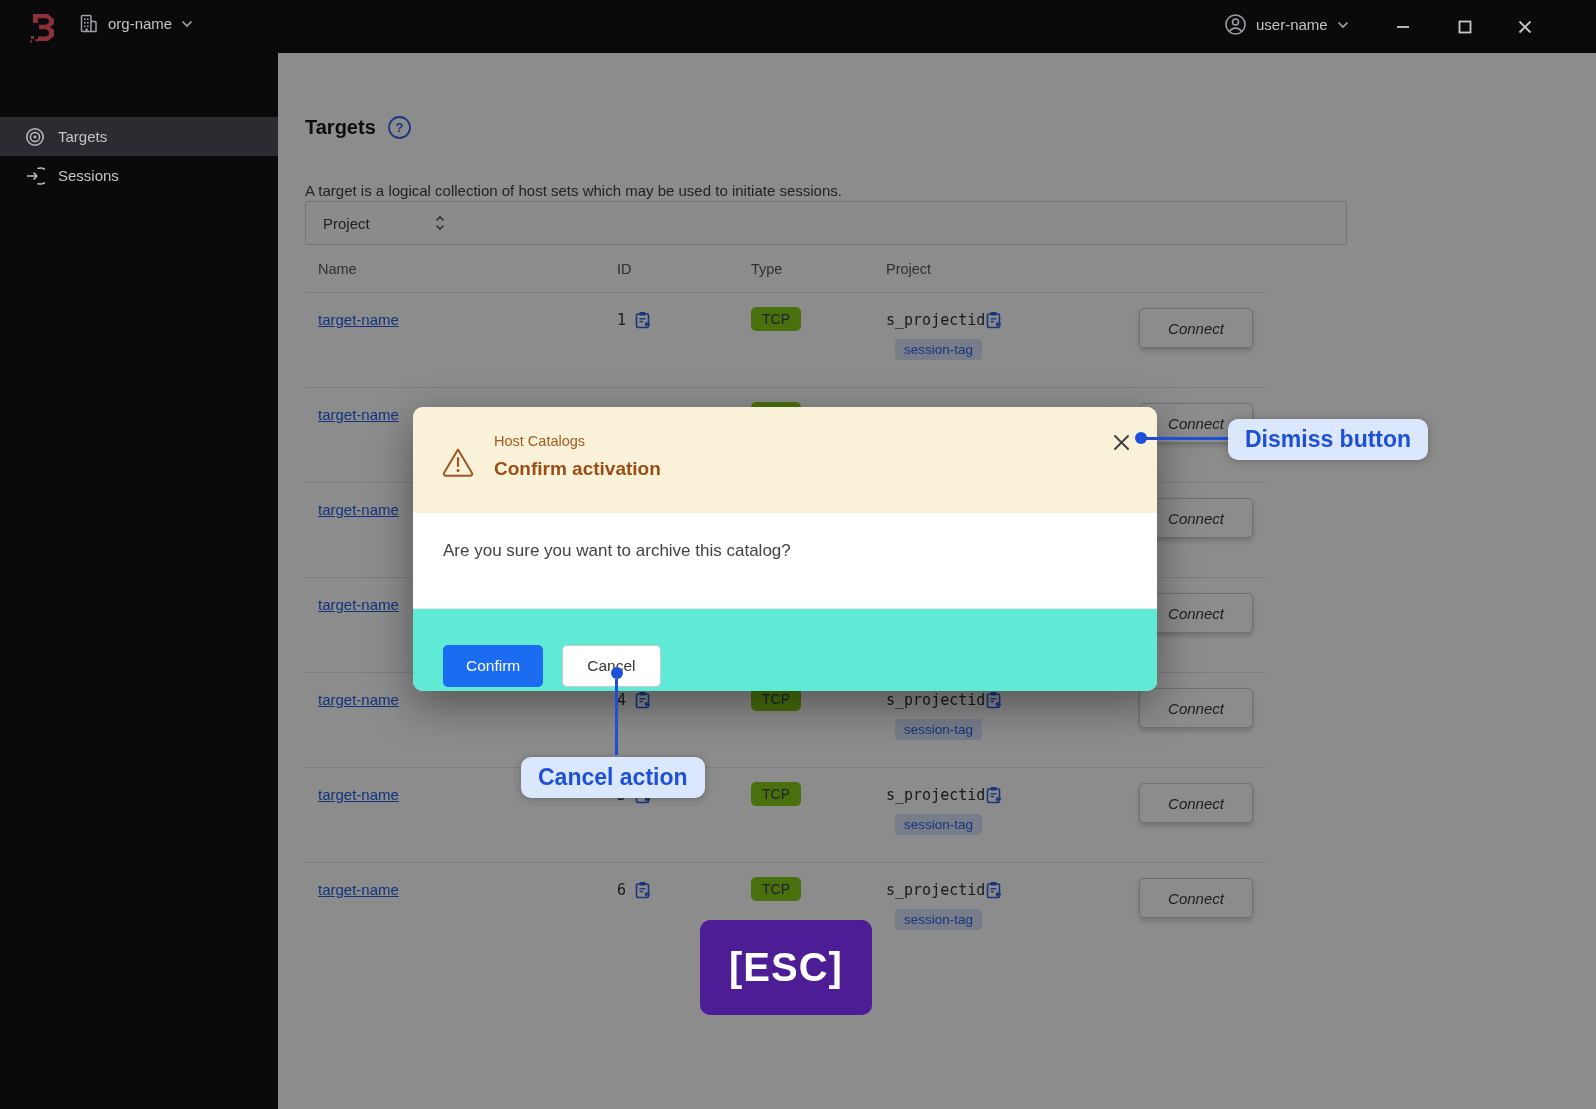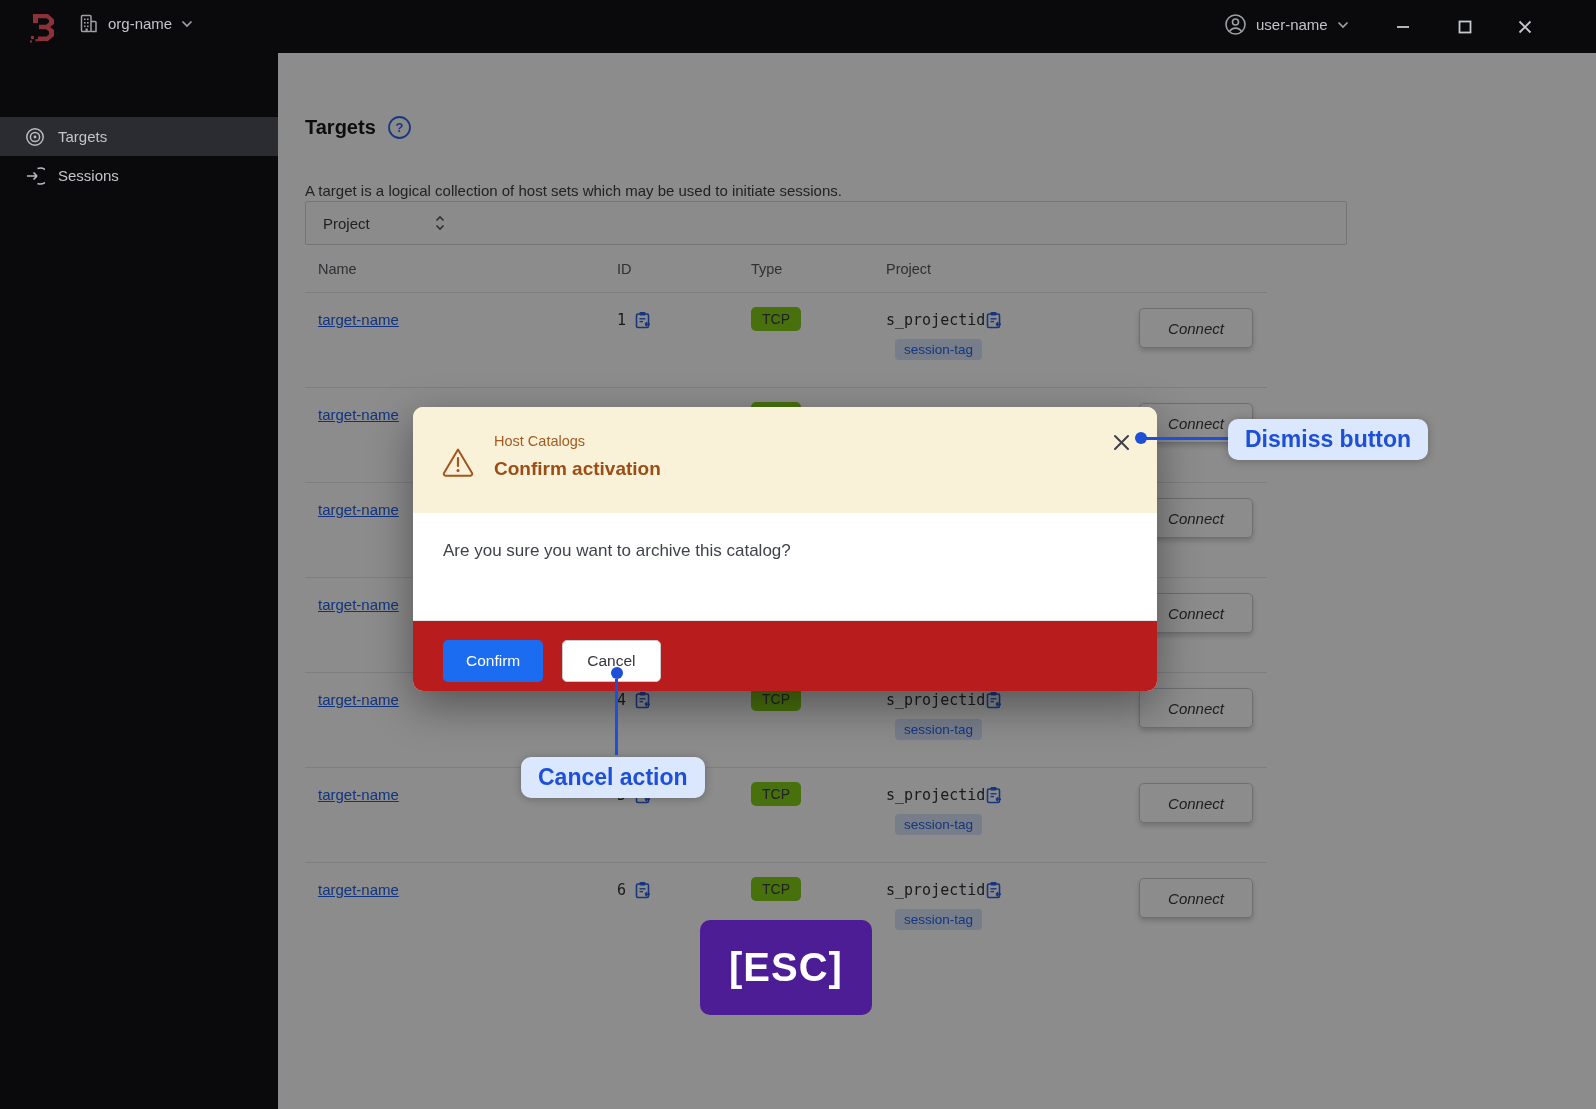--- a/index.html
+++ b/index.html
@@ -49,21 +49,21 @@
   
   .overlay { position:absolute; left:278px; top:53px; width:1318px; height:1056px; background:rgba(0,0,0,0.45); z-index:10; }
 
   
   .modal { position:absolute; left:413px; top:407px; width:744px; height:284px; background:#ffffff; border-radius:10px; box-shadow:0 14px 44px rgba(0,0,0,0.4); z-index:20; overflow:hidden; }
   .modal-head { position:relative; height:106px; background:#faf2d8; padding:24px 28px 8px 28px; display:flex; gap:19px; }
   .modal-eyebrow { font-size:14.5px; color:#a35a20; padding-top:2px; }
   .modal-title { font-size:19px; font-weight:bold; color:#9a4e16; margin-top:9px; }
   .modal-close { position:absolute; right:22px; top:21px; width:28px; height:28px; border:none; background:transparent; cursor:pointer; display:flex; align-items:center; justify-content:center; }
   .modal-body { height:95px; padding:28px 30px; font-size:17px; color:#3f424a; }
-  .modal-foot { height:83px; background:#b91c1c; border-top:1px solid #e5e7ea; padding:19px 30px; display:flex; gap:19px;margin-top:12px; }
+  .modal-foot { height:83px; background:#5eead4; border-top:1px solid #e5e7ea; padding:36px 30px; display:flex; gap:19px; }
   .btn-confirm { height:42px; padding:0 23px; background:#1b6cf0; color:#ffffff; border:none; border-radius:5px; font-size:15.5px; font-family:"Liberation Sans", sans-serif; cursor:pointer; }
   .btn-cancel { height:42px; padding:0 24px; background:#ffffff; color:#35373d; border:1px solid #c8cace; border-radius:5px; font-size:15.5px; font-family:"Liberation Sans", sans-serif; cursor:pointer; }
 
   
   .anno { position:absolute; z-index:30; }
   .anno-dot { width:12px; height:12px; border-radius:50%; background:#1d4fd7; }
   .anno-line-h { height:3px; background:#1d4fd7; }
   .anno-line-v { width:3px; background:#1d4fd7; }
   .anno-pill { background:#dbe7fd; color:#1d4fd7; font-weight:bold; font-size:23px; padding:7px 17px; border-radius:10px; box-shadow:0 1px 8px rgba(0,0,0,0.25); white-space:nowrap; }
   .esc-badge { position:absolute; left:700px; top:920px; width:172px; height:95px; background:#4c1d95; border-radius:10px; color:#ffffff; font-weight:bold; font-size:40px; display:flex; align-items:center; justify-content:center; z-index:15; letter-spacing:1px; }

